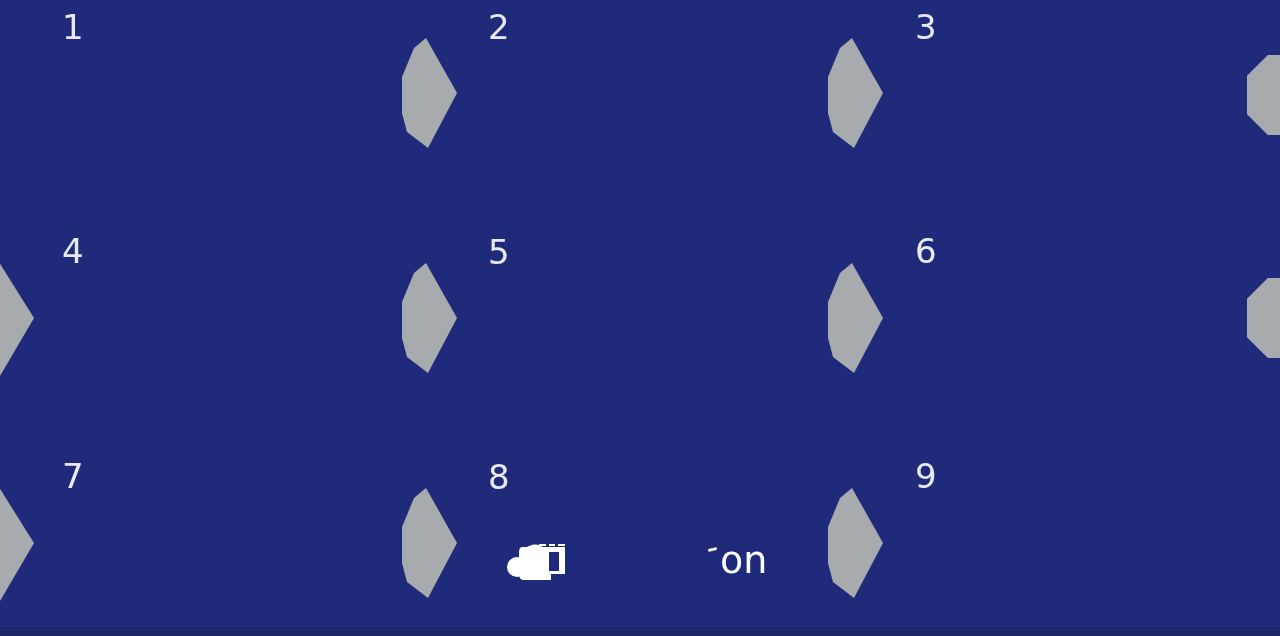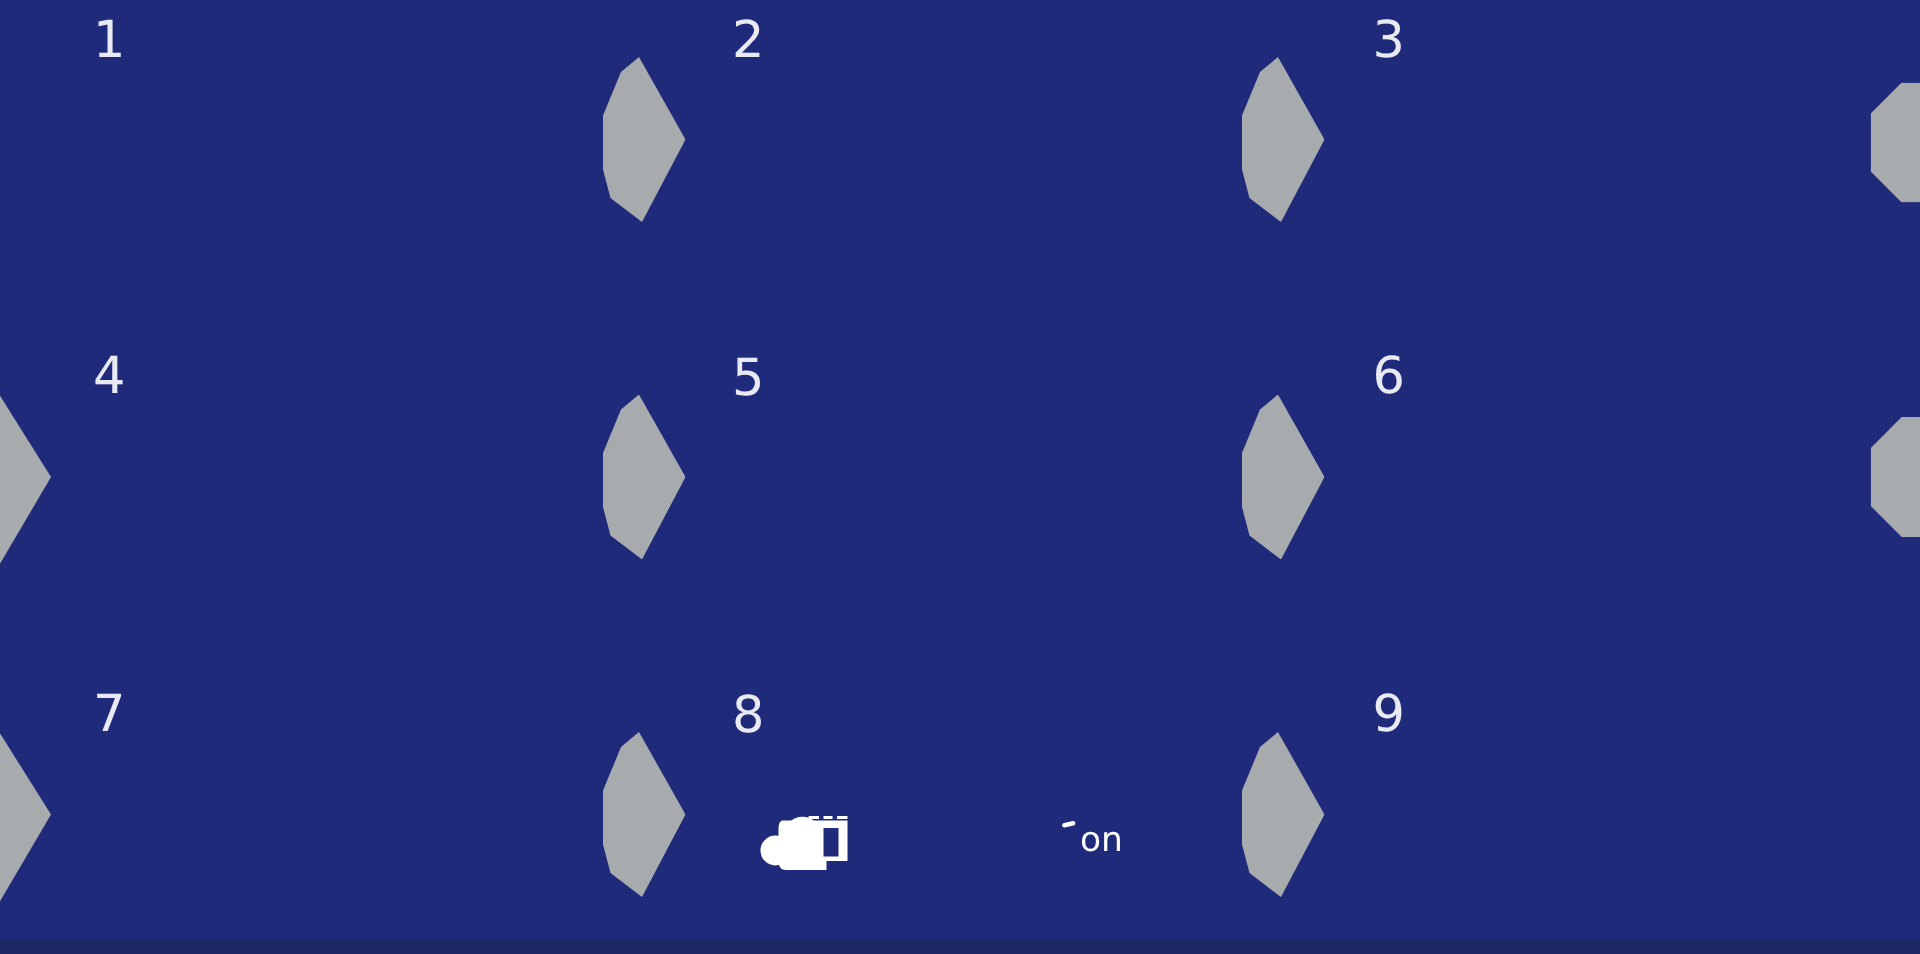--- a/index.html
+++ b/index.html
@@ -52,21 +52,21 @@
   .blob-1{top:55px}
   .blob-2{top:278px}
 
   .logo-frag{position:absolute;left:506px;top:544px;width:64px;height:40px;}
   .tick{
     position:absolute;left:708px;top:548px;width:9px;height:3px;
     background:#ffffff;border-radius:1.5px;transform:rotate(-12deg);
   }
   .on-text{
     position:absolute;left:720px;top:543px;
-    color:#fdfdfe;font-size:23px;line-height:35px;font-weight:500;
+    color:#fdfdfe;font-size:38px;line-height:35px;font-weight:500;
   }
   .bottom-bar{
     position:absolute;left:0;top:627px;width:1280px;height:9px;
     background:#1d2765;
   }
 </style>
 </head>
 <body>
 
 <div class="page">

